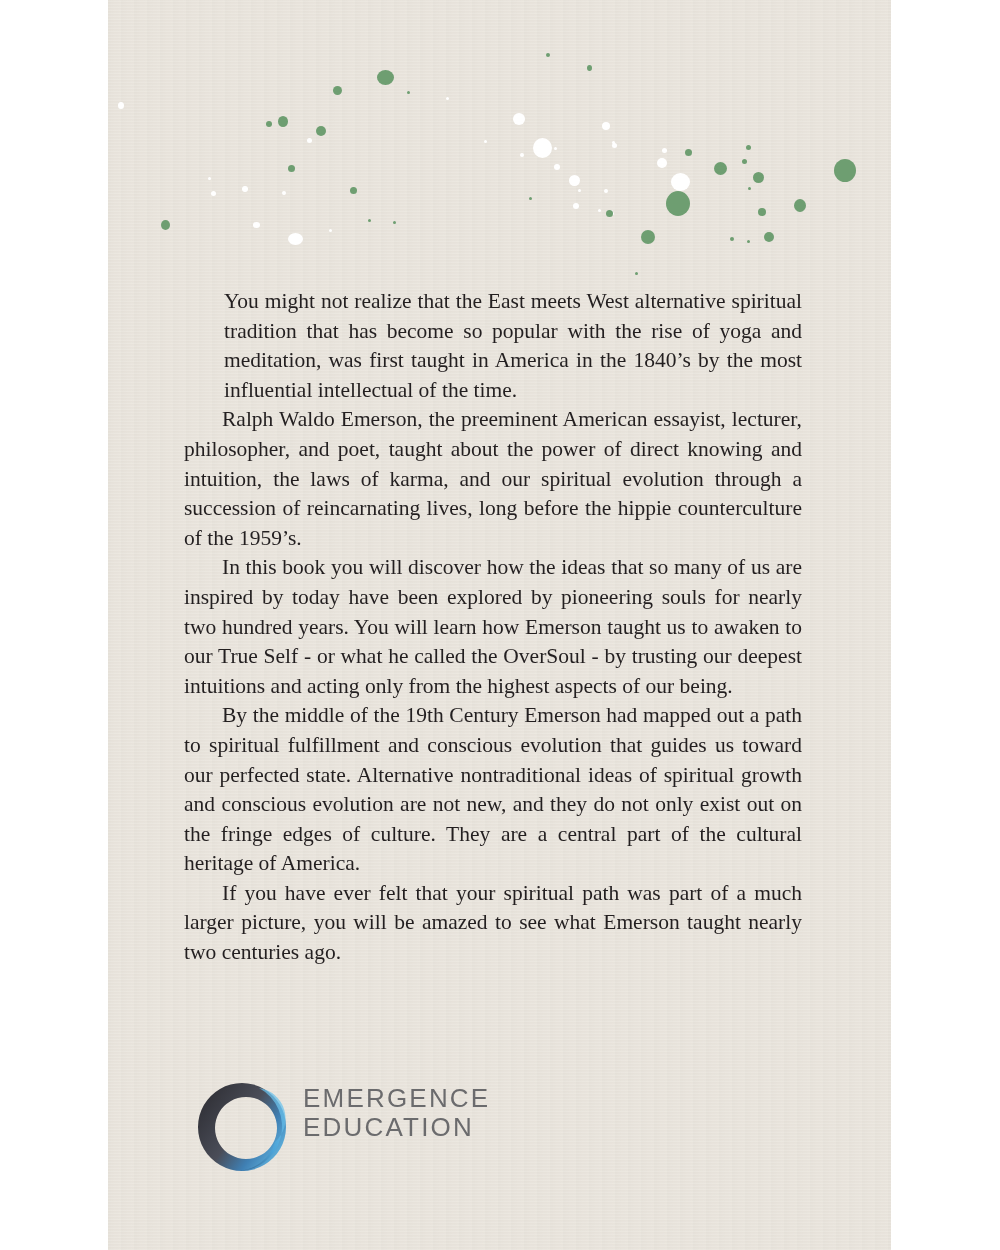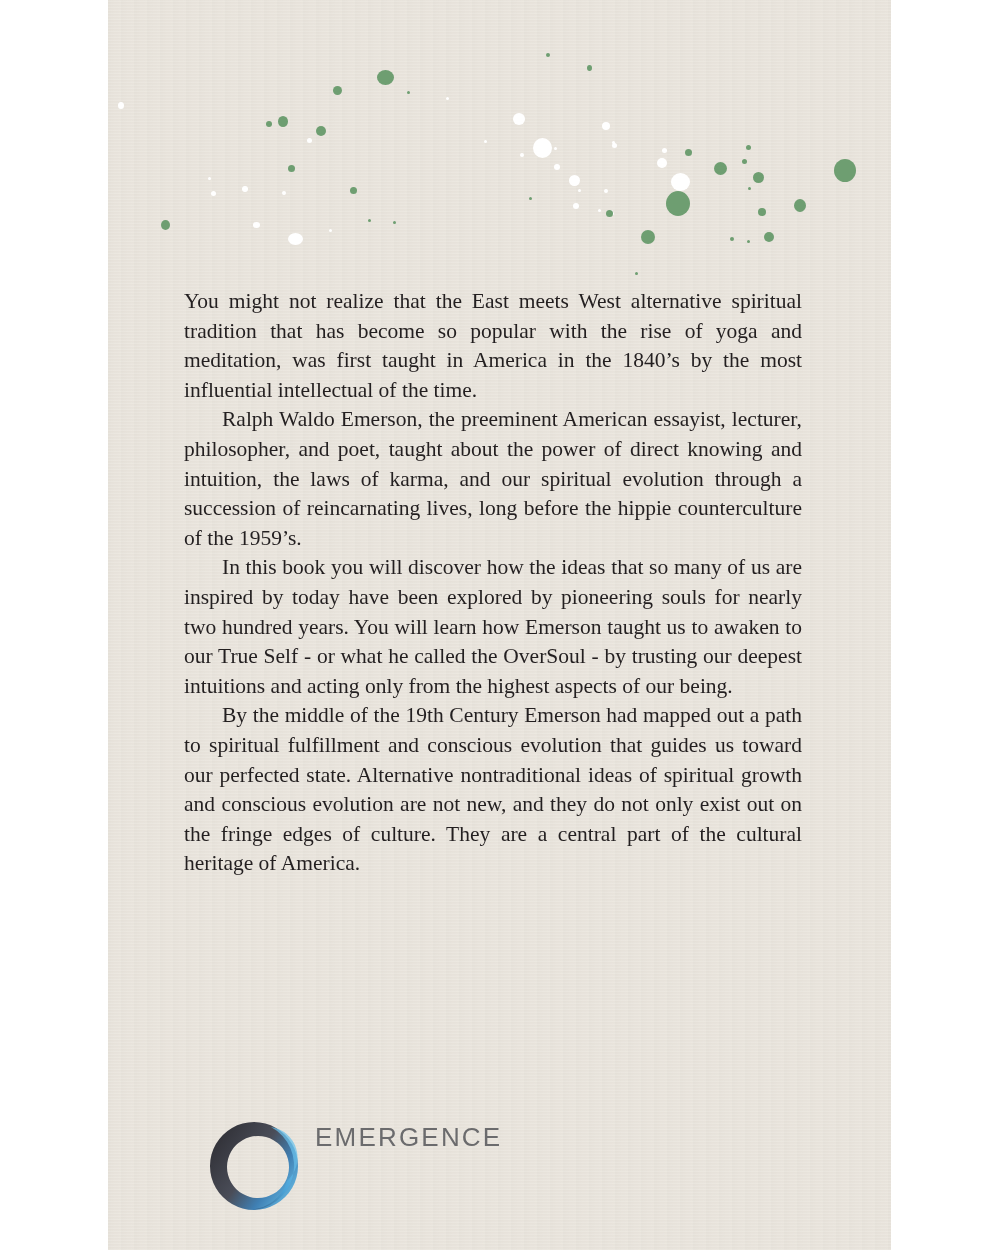--- a/index.html
+++ b/index.html
@@ -15,22 +15,22 @@
   .dot { position: absolute; border-radius: 50%; }
   .dot.green { background: #6e9e71; }
   .dot.white { background: #ffffff; }
   .body-text {
     position: absolute; left: 184px; top: 287px; width: 618px;
     font-family: "Liberation Serif", "DejaVu Serif", serif;
     font-size: 21.5px; line-height: 29.6px; color: #231f20;
     text-align: justify;
   }
   .body-text p { margin: 0; text-indent: 38px; }
-  .body-text p.first { text-indent: 0; }
-  .logo { position: absolute; left: 209px; top: 1082px; width: 300px; height: 92px; margin-top: 39px; }
+  .body-text p.first { text-indent: 0; margin-left: 40px; }
+  .logo { position: absolute; left: 197px; top: 1082px; width: 300px; height: 92px; }
   .logo-mark { position: absolute; left: 0; top: 0; width: 90px; height: 90px; }
   .logo-text {
     position: absolute; left: 106px; top: 2px;
     font-family: "Liberation Sans", "DejaVu Sans", sans-serif;
     font-size: 26px; line-height: 28.5px; letter-spacing: 2.2px; color: #6b6b6d;
   }
   .logo-text div { white-space: nowrap; }
 </style>
 </head>
 <body>
@@ -97,20 +97,21 @@
     <span class="dot green" style="left: 764px; top: 232px; width: 10px; height: 10px;"></span>
     <span class="dot green" style="left: 634.5px; top: 271.5px; width: 3px; height: 3px;"></span>
     <span class="dot green" style="left: 528.5px; top: 196.5px; width: 3px; height: 3px;"></span>
   </div>
 
 <div class="body-text">
   <p class="first">You might not realize that the East meets West alternative spiritual tradition that has become so popular with the rise of yoga and meditation, was first taught in America in the 1840’s by the most influential intellectual of the time.</p>
   <p>Ralph Waldo Emerson, the preeminent American essayist, lecturer, philosopher, and poet, taught about the power of direct knowing and intuition, the laws of karma, and our spiritual evolution through a succession of reincarnating lives, long before the hippie counterculture of the 1959’s.</p>
   <p>In this book you will discover how the ideas that so many of us are inspired by today have been explored by pioneering souls for nearly two hundred years. You will learn how Emerson taught us to awaken to our True Self - or what he called the OverSoul - by trusting our deepest intuitions and acting only from the highest aspects of our being.</p>
   <p>By the middle of the 19th Century Emerson had mapped out a path to spiritual fulfillment and conscious evolution that guides us toward our perfected state. Alternative nontraditional ideas of spiritual growth and conscious evolution are not new, and they do not only exist out on the fringe edges of culture. They are a central part of the cultural heritage of America.</p>
+  <p>If you have ever felt that your spiritual path was part of a much larger picture, you will be amazed to see what Emerson taught nearly two centuries ago.</p>
 </div>
 
 <div class="logo">
   <div class="logo-mark">
     <svg width="90" height="90" viewBox="0 0 90 90">
       <defs>
         <linearGradient id="ringGrad" x1="0" y1="0.2" x2="1" y2="0.9">
           <stop offset="0" stop-color="#2f2f35"></stop>
           <stop offset="0.45" stop-color="#4a4d58"></stop>
           <stop offset="0.7" stop-color="#3f7fb3"></stop>
@@ -121,14 +122,15 @@
           <stop offset="0.5" stop-color="#4aa6dc"></stop>
           <stop offset="1" stop-color="#2f4f73"></stop>
         </linearGradient>
       </defs>
       <path fill="url(#ringGrad)" fill-rule="evenodd" d="M45 1 A44 44 0 1 1 44.99 1 Z M49 15 A31 31 0 1 0 49.01 15 Z"></path>
       <path fill="url(#ringGrad2)" opacity="0.75" fill-rule="evenodd" d="M62 6 A44 44 0 0 1 40 88.7 A40 40 0 0 0 78 60 A31 31 0 0 0 62 6 Z"></path>
     </svg>
   </div>
   <div class="logo-text">
     <div>EMERGENCE</div>
+    <div>EDUCATION</div>
   </div>
 </div>
 
 </body></html>

